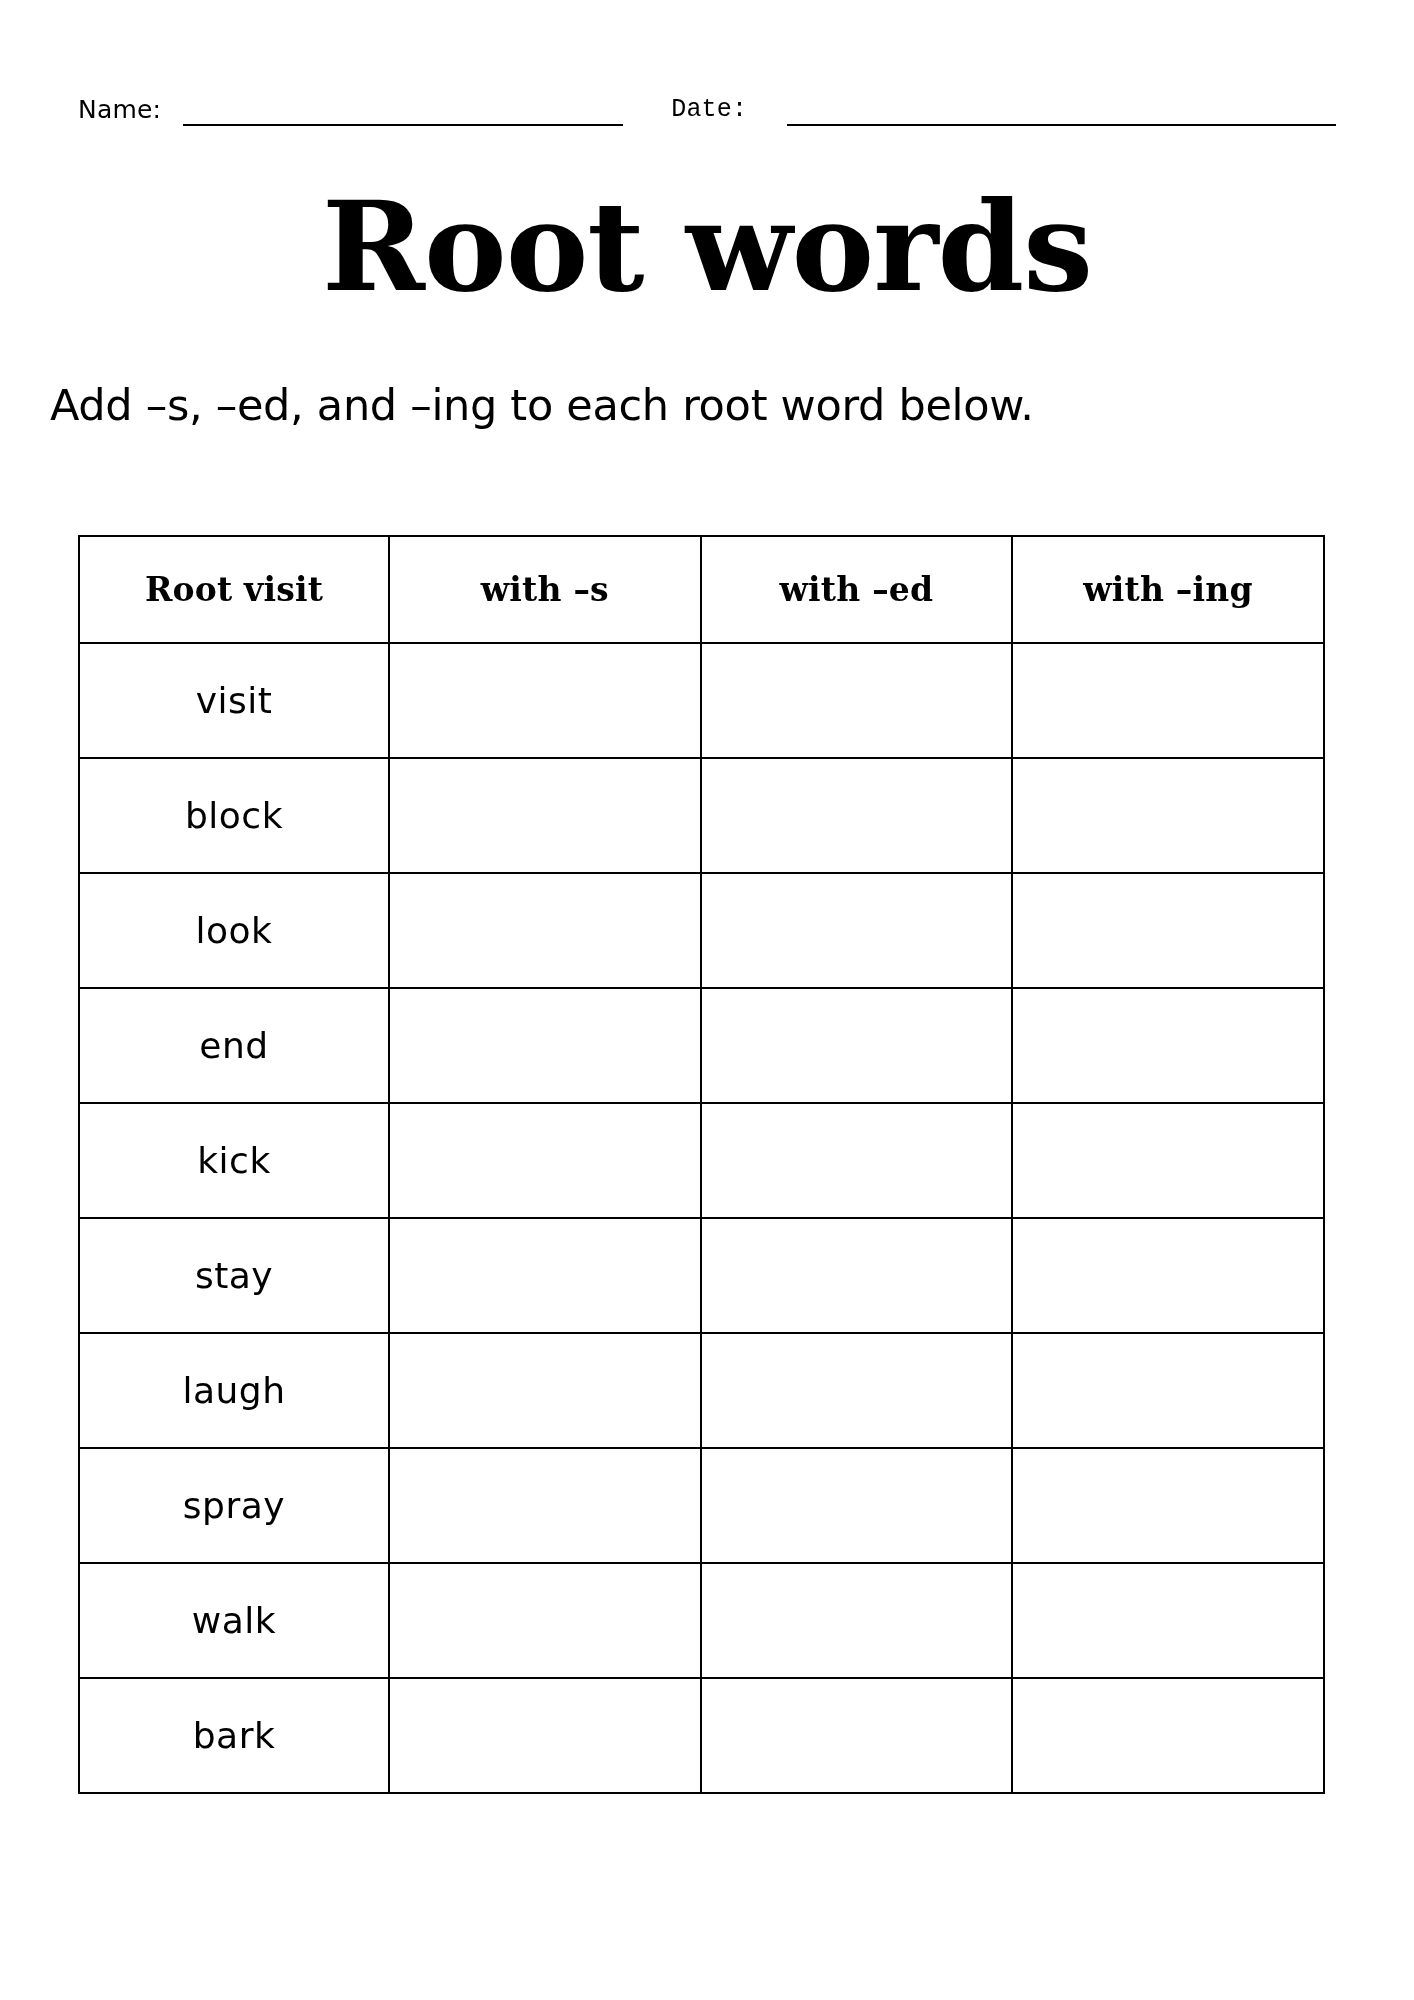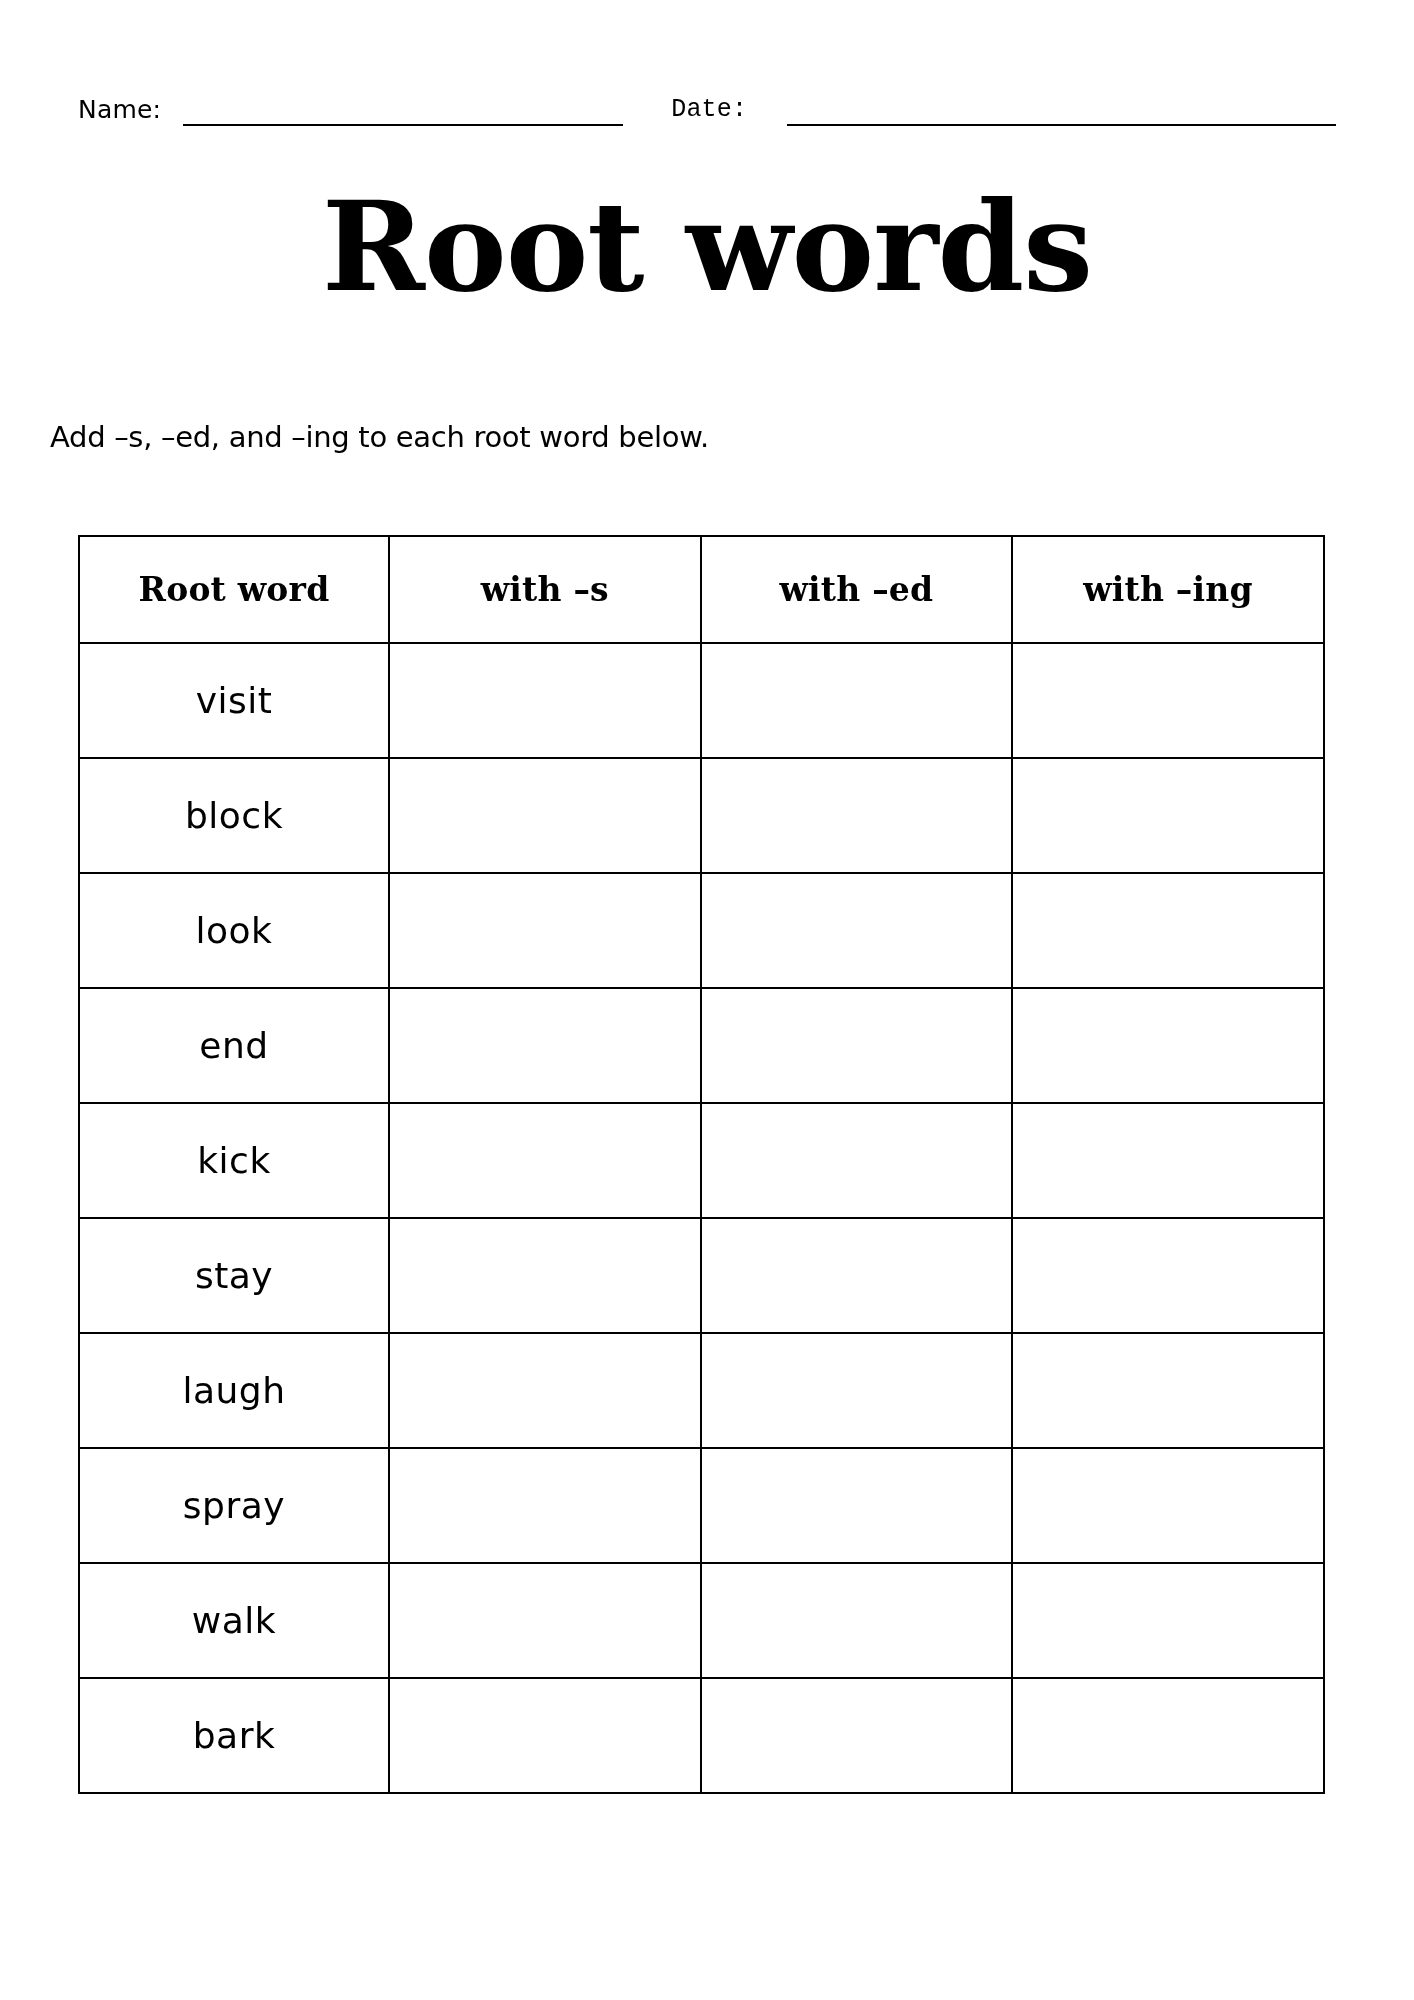--- a/index.html
+++ b/index.html
@@ -67,24 +67,24 @@
     font-family: "DejaVu Serif", serif;
     font-weight: 700;
     font-size: 124px;
     line-height: 1.05;
     letter-spacing: -1px;
   }
 
   
   .instruction {
     position: absolute;
-    top: 420px;
+    top: 380px;
     left: 50px;
     font-family: "DejaVu Sans", sans-serif;
-    font-size: 29px;
+    font-size: 43px;
     font-weight: 400;
     letter-spacing: -0.3px;
     white-space: nowrap;
   }
 
   
   .sheet-table {
     position: absolute;
     top: 535px;
     left: 78px;
@@ -136,21 +136,21 @@
 
   <table class="sheet-table">
     <colgroup>
       <col class="c-root">
       <col class="c-ans">
       <col class="c-ans">
       <col class="c-ans">
     </colgroup>
     <thead>
       <tr>
-        <th>Root word</th>
+        <th>Root visit</th>
         <th>with –s</th>
         <th>with –ed</th>
         <th>with –ing</th>
       </tr>
     </thead>
     <tbody>
       <tr>
         <td class="root-cell">visit</td>
         <td class="answer-cell"></td>
         <td class="answer-cell"></td>

